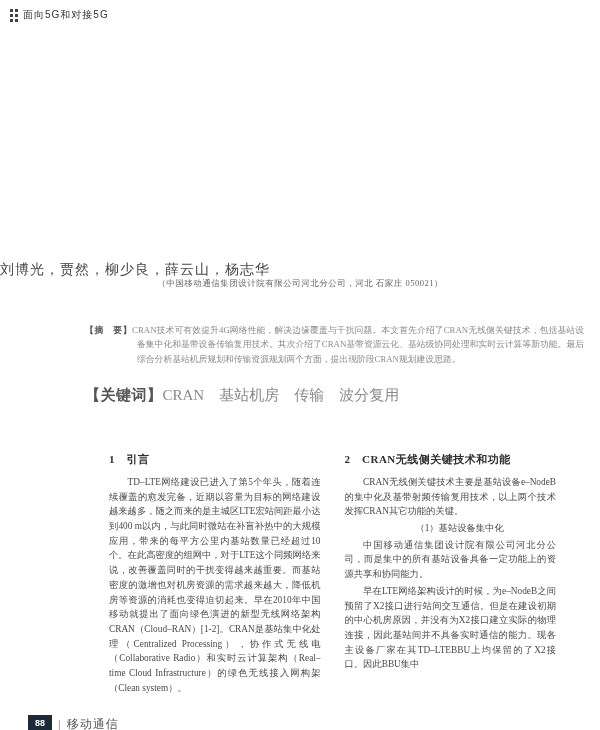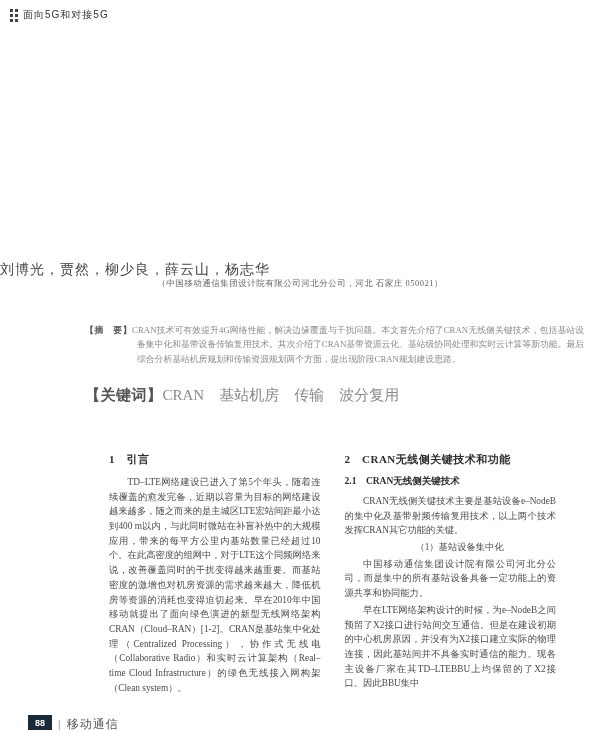--- a/index.html
+++ b/index.html
@@ -122,21 +122,20 @@
 
   <div class="columns">
 
     <div class="col-body">
       <h2 class="sec-title">1　引言</h2>
       <p class="para">TD–LTE网络建设已进入了第5个年头，随着连续覆盖的愈发完备，近期以容量为目标的网络建设越来越多，随之而来的是主城区LTE宏站间距最小达到400 m以内，与此同时微站在补盲补热中的大规模应用，带来的每平方公里内基站数量已经超过10个。在此高密度的组网中，对于LTE这个同频网络来说，改善覆盖同时的干扰变得越来越重要。而基站密度的激增也对机房资源的需求越来越大，降低机房等资源的消耗也变得迫切起来。早在2010年中国移动就提出了面向绿色演进的新型无线网络架构CRAN（Cloud–RAN）[1-2]。CRAN是基站集中化处理（Centralized Processing），协作式无线电（Collaborative Radio）和实时云计算架构（Real–time Cloud Infrastructure）的绿色无线接入网构架（Clean system）。</p>
     </div>
 
     <div class="col-body">
       <h2 class="sec-title">2　CRAN无线侧关键技术和功能</h2>
-      <h3 class="subsec-title">2.1　CRAN无线侧关键技术</h3>
       <p class="para">CRAN无线侧关键技术主要是基站设备e–NodeB的集中化及基带射频传输复用技术，以上两个技术发挥CRAN其它功能的关键。</p>
       <div class="sub-item">（1）基站设备集中化</div>
       <p class="para">中国移动通信集团设计院有限公司河北分公司，而是集中的所有基站设备具备一定功能上的资源共享和协同能力。</p>
       <p class="para">早在LTE网络架构设计的时候，为e–NodeB之间预留了X2接口进行站间交互通信。但是在建设初期的中心机房原因，并没有为X2接口建立实际的物理连接，因此基站间并不具备实时通信的能力。现各主设备厂家在其TD–LTEBBU上均保留的了X2接口。因此BBU集中</p>
     </div>
 
   </div>
 
   <div class="footer">
     <span class="page-badge">88</span>

